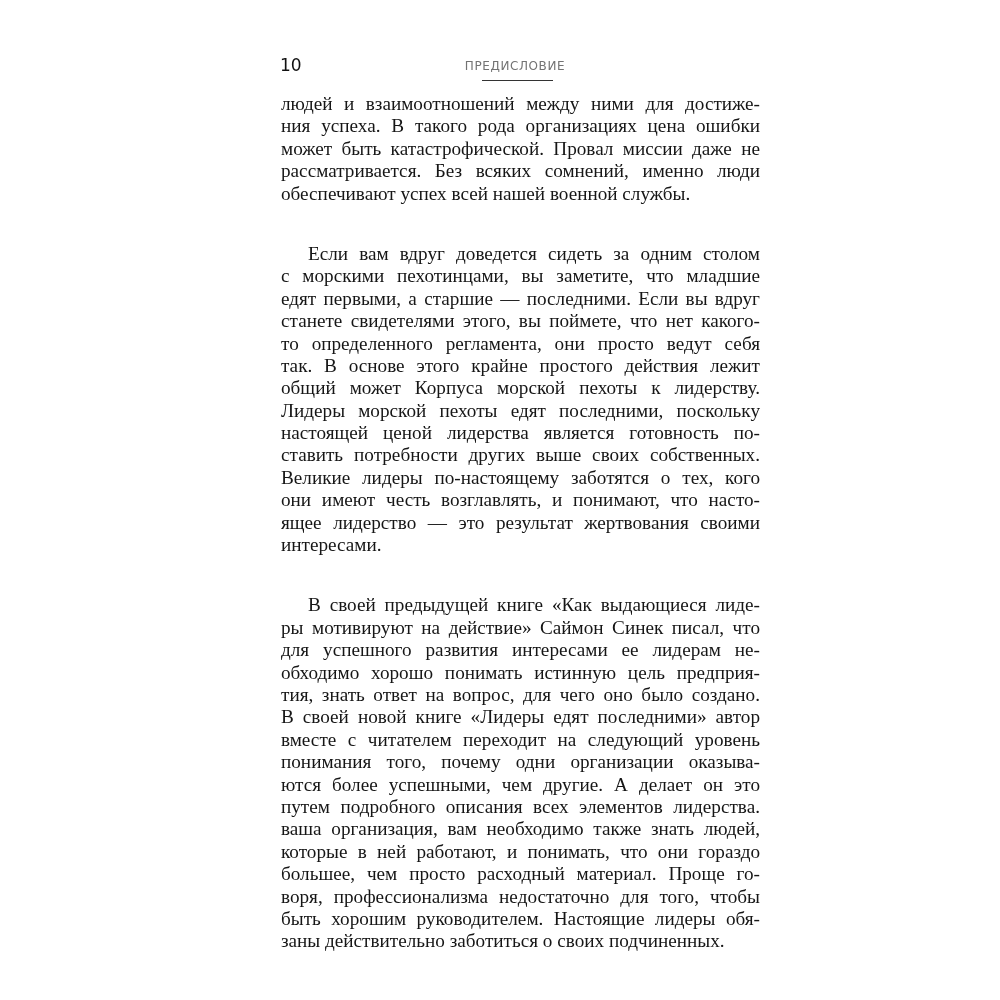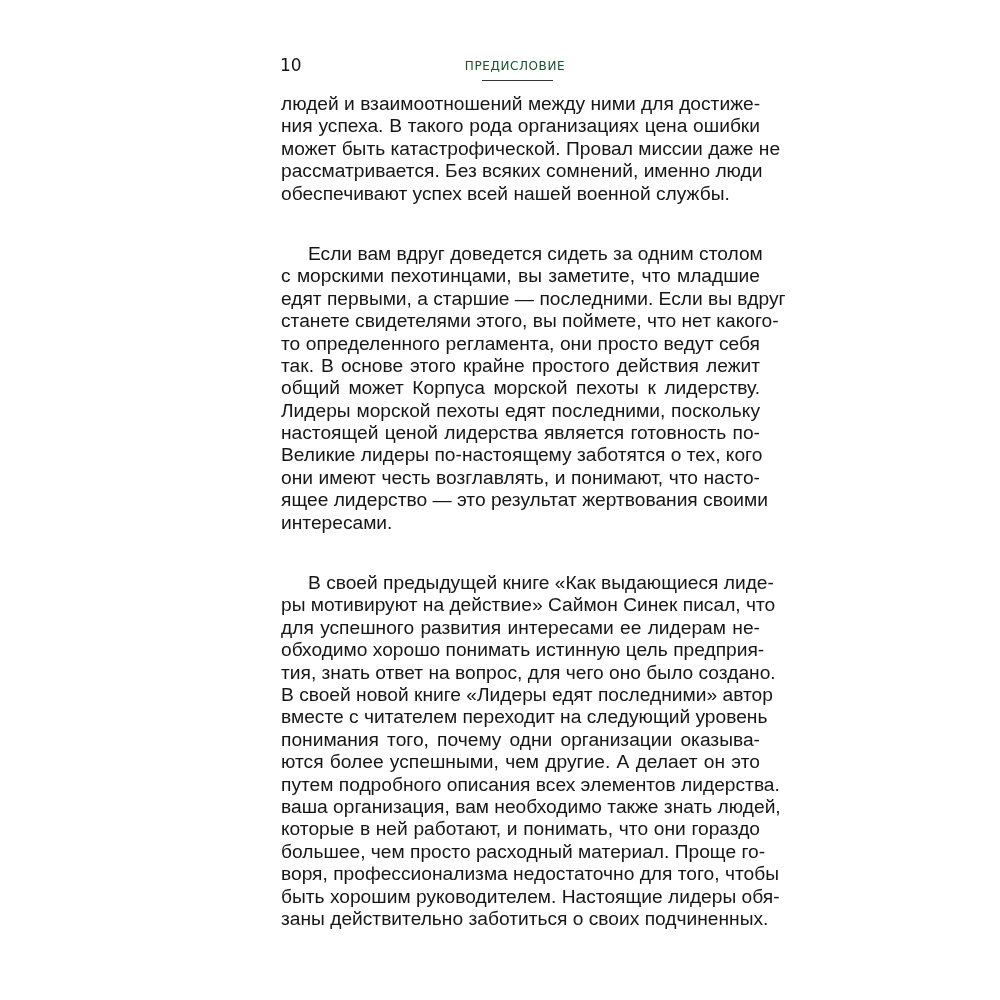--- a/index.html
+++ b/index.html
@@ -5,30 +5,30 @@
     html, body { margin: 0; padding: 0; background: #ffffff; }
     body { width: 1000px; height: 1000px; position: relative; overflow: hidden; }
     .page { position: absolute; left: 0; top: 0; width: 876px; height: 1000px; background: #ffffff; }
     .page-number {
       position: absolute; left: 280px; top: 55px;
       font-family: "DejaVu Sans", sans-serif; font-size: 17px; color: #111;
       letter-spacing: 0px;
     }
     .running-head {
       position: absolute; left: 440px; width: 150px; top: 59px; text-align: center;
-      font-family: "DejaVu Sans", sans-serif; font-size: 12px; color: #14532d;
+      font-family: "DejaVu Sans", sans-serif; font-size: 12px; color: #737373;
       letter-spacing: 0.6px;
     }
     .head-rule {
       position: absolute; left: 482px; top: 80px; width: 71px; height: 0;
       border-top: 1.2px solid #333;
     }
     .text-block {
       position: absolute; left: 281px; top: 93px; width: 479px;
-      font-family: Liberation Sans, sans-serif; font-size: 19.2px; line-height: 22.4px;
+      font-family: Liberation Serif, serif; font-size: 19.2px; line-height: 22.4px;
       color: #161616;
     }
     .line {
       display: block; height: 22.4px; white-space: nowrap;
       text-align: justify; text-align-last: justify;
     }
     .line.last { text-align-last: left; }
     .line.indent { padding-left: 27px; margin-top: 38px; }
   </style>
 </head>
@@ -50,20 +50,21 @@
       <div>
         <span class="line indent">Если вам вдруг доведется сидеть за одним столом</span>
         <span class="line">с морскими пехотинцами, вы заметите, что младшие</span>
         <span class="line">едят первыми, а старшие — последними. Если вы вдруг</span>
         <span class="line">станете свидетелями этого, вы поймете, что нет какого-</span>
         <span class="line">то определенного регламента, они просто ведут себя</span>
         <span class="line">так. В основе этого крайне простого действия лежит</span>
         <span class="line">общий может Корпуса морской пехоты к лидерству.</span>
         <span class="line">Лидеры морской пехоты едят последними, поскольку</span>
         <span class="line">настоящей ценой лидерства является готовность по-</span>
+        <span class="line">ставить потребности других выше своих собственных.</span>
         <span class="line">Великие лидеры по-настоящему заботятся о тех, кого</span>
         <span class="line">они имеют честь возглавлять, и понимают, что насто-</span>
         <span class="line">ящее лидерство — это результат жертвования своими</span>
         <span class="line last">интересами.</span>
       </div>
       <div>
         <span class="line indent">В своей предыдущей книге «Как выдающиеся лиде-</span>
         <span class="line">ры мотивируют на действие» Саймон Синек писал, что</span>
         <span class="line">для успешного развития интересами ее лидерам не-</span>
         <span class="line">обходимо хорошо понимать истинную цель предприя-</span>

